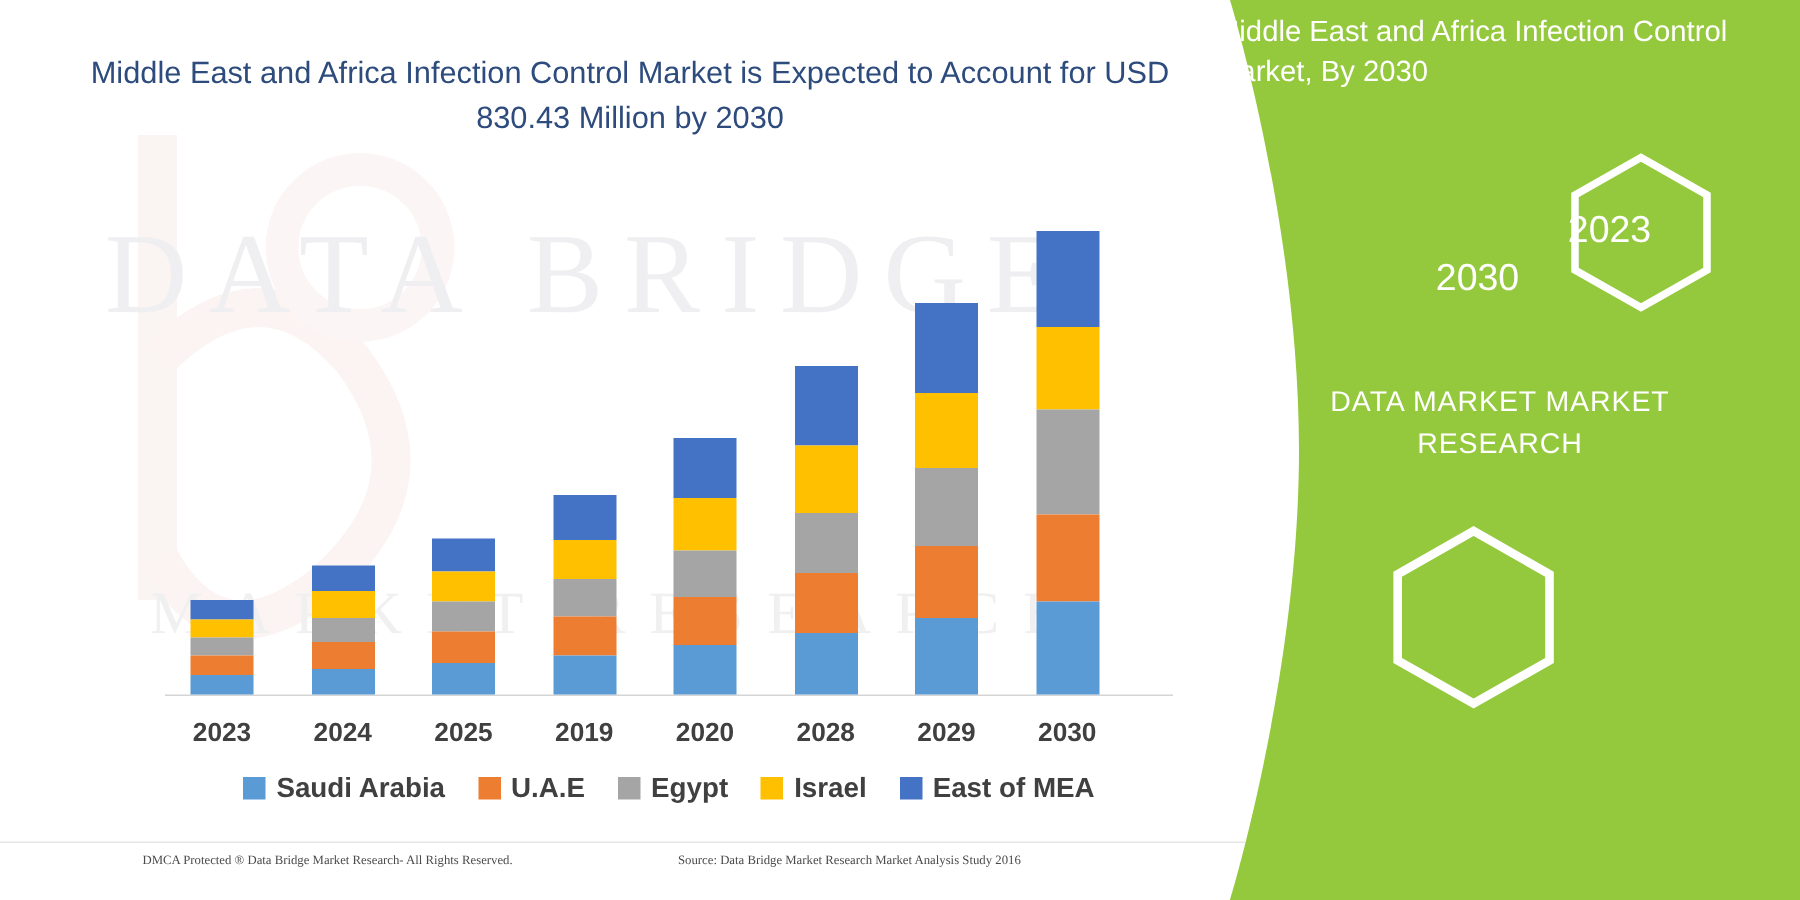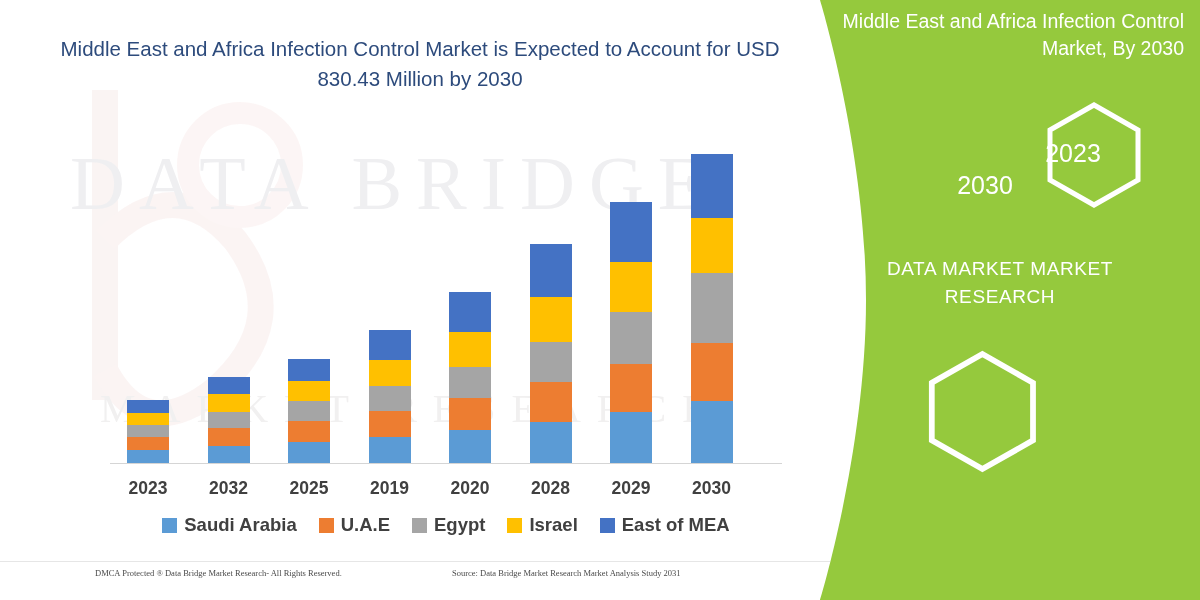--- a/index.html
+++ b/index.html
@@ -27,22 +27,22 @@
     font-family:"Liberation Serif", serif;white-space:nowrap;
   }
   .wm-logo{
     position:absolute;left:65px;top:70px;width:260px;height:360px;opacity:.55;
   }
 
   
   .green-panel{position:absolute;right:0;top:0;width:420px;height:600px;}
   .green-panel svg{position:absolute;inset:0;}
   .gp-title{
-    position:absolute;left:20px;top:8px;width:384px;
-    text-align:right;color:#ffffff;font-size:19.5px;line-height:27px;
+    position:absolute;left:30px;top:8px;width:384px;
+    color:#ffffff;font-size:19.5px;line-height:27px;
     font-family:"Liberation Sans", sans-serif;
   }
   .gp-brand{
     position:absolute;left:40px;top:255px;width:360px;
     text-align:center;color:#ffffff;font-size:19px;line-height:28px;
     letter-spacing:.6px;
   }
   .hex-label{
     fill:#ffffff;font-family:"Liberation Sans", sans-serif;
     font-size:25px;text-anchor:middle;dominant-baseline:central;
@@ -160,21 +160,21 @@
         <div class="bar" style="left: 690.5px;">
           <div class="seg" style="height: 64px; background: rgb(68, 114, 196);"></div>
           <div class="seg" style="height: 55px; background: rgb(255, 192, 0);"></div>
           <div class="seg" style="height: 70px; background: rgb(165, 165, 165);"></div>
           <div class="seg" style="height: 58px; background: rgb(237, 125, 49);"></div>
           <div class="seg" style="height: 62px; background: rgb(91, 155, 213);"></div>
         </div>
       </div>
     <div class="xlabels" id="xlabels">
         <div class="xlabel" style="left: 3px;">2023</div>
-        <div class="xlabel" style="left: 83.5px;">2032</div>
+        <div class="xlabel" style="left: 83.5px;">2024</div>
         <div class="xlabel" style="left: 164px;">2025</div>
         <div class="xlabel" style="left: 244.5px;">2019</div>
         <div class="xlabel" style="left: 325px;">2020</div>
         <div class="xlabel" style="left: 405.5px;">2028</div>
         <div class="xlabel" style="left: 486px;">2029</div>
         <div class="xlabel" style="left: 566.5px;">2030</div>
       </div>
   </div>
 
   <div class="legend" id="legend">
@@ -196,21 +196,21 @@
       </div>
       <div class="legend-item">
         <span class="legend-swatch" style="background: rgb(68, 114, 196);"></span>
         <span class="legend-text">East of MEA</span>
       </div>
     </div>
 
   <div class="footer-rule"></div>
   <div class="footer">
     <div class="footer-left">DMCA Protected ® Data Bridge Market Research- All Rights Reserved.</div>
-    <div class="footer-right">Source: Data Bridge Market Research  Market Analysis Study 2031</div>
+    <div class="footer-right">Source: Data Bridge Market Research  Market Analysis Study 2016</div>
   </div>
 
   <div class="green-panel">
     <svg viewBox="0 0 420 600" preserveAspectRatio="none">
       <path d="M420 0 L40 0 C 40 0, 86 150, 86 300 C 86 450, 40 600, 40 600 L420 600 Z" fill="#95C93D"></path>
     </svg>
     <svg viewBox="0 0 420 600">
       <g>
         <polygon points="152,330 196,305 240,330 240,380 196,405 152,380" fill="none" stroke="#ffffff" stroke-width="5" transform="translate(0,-22) scale(1.15) translate(-20,22)"></polygon>
       </g>

